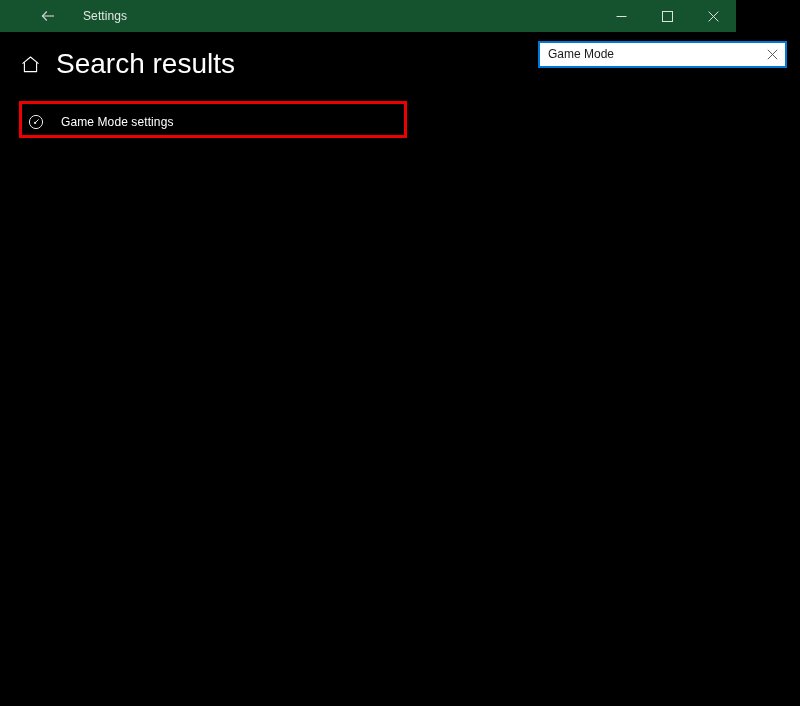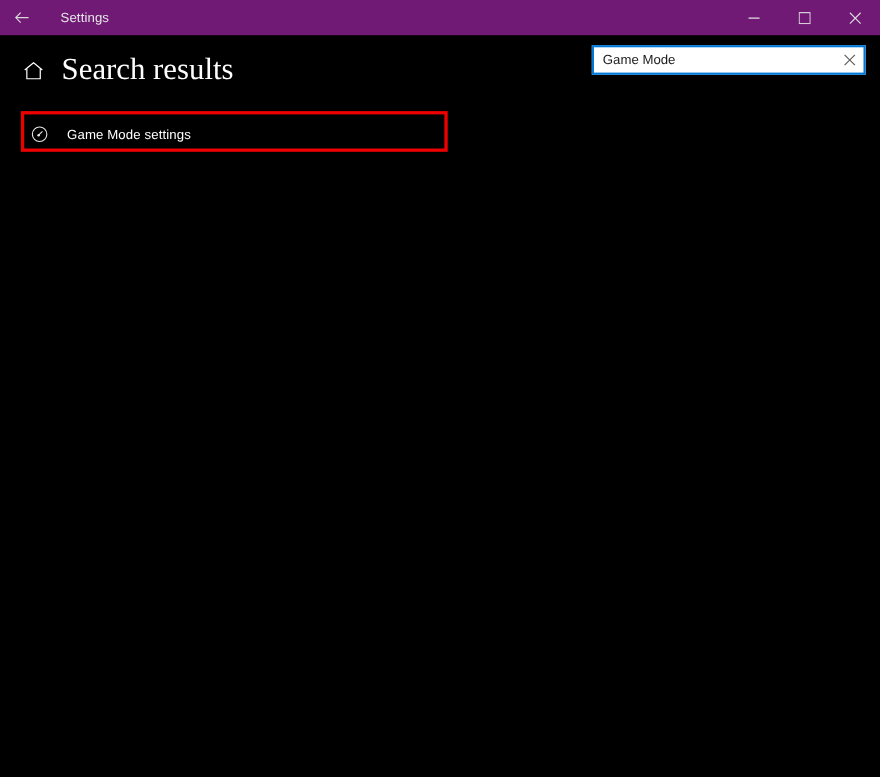--- a/index.html
+++ b/index.html
@@ -14,25 +14,26 @@
     font-family: "Liberation Sans", sans-serif;
     color: #ffffff;
     position: relative;
     -webkit-font-smoothing: antialiased;
   }
 
   
   .titlebar {
     position: absolute;
     left: 0; top: 0;
-    width: 800px;
-    height: 32px;
-    background: #701a75;
-    display: flex;
-    align-items: center;
+    width: 708px;
+    height: 32px;
+    background: #14532d;
+    display: flex;
+    align-items: center;
+    padding-left: 28px;
   }
   .back-button {
     width: 40px;
     height: 32px;
     display: flex;
     align-items: center;
     justify-content: center;
     color: #d8d8d8;
   }
   .back-button svg { display: block; }
@@ -81,21 +82,20 @@
   .page-title {
     position: absolute;
     left: 56px;
     top: 0px;
     font-size: 28px;
     font-weight: 300;
     color: #ffffff;
     letter-spacing: 0px;
     line-height: 44px;
     white-space: nowrap;
-    font-family: Liberation Serif, serif;
   }
 
   
   .search-wrap {
     position: absolute;
     left: 538px;
     top: 41px;
     width: 249px;
     height: 27px;
     background: #ffffff;

